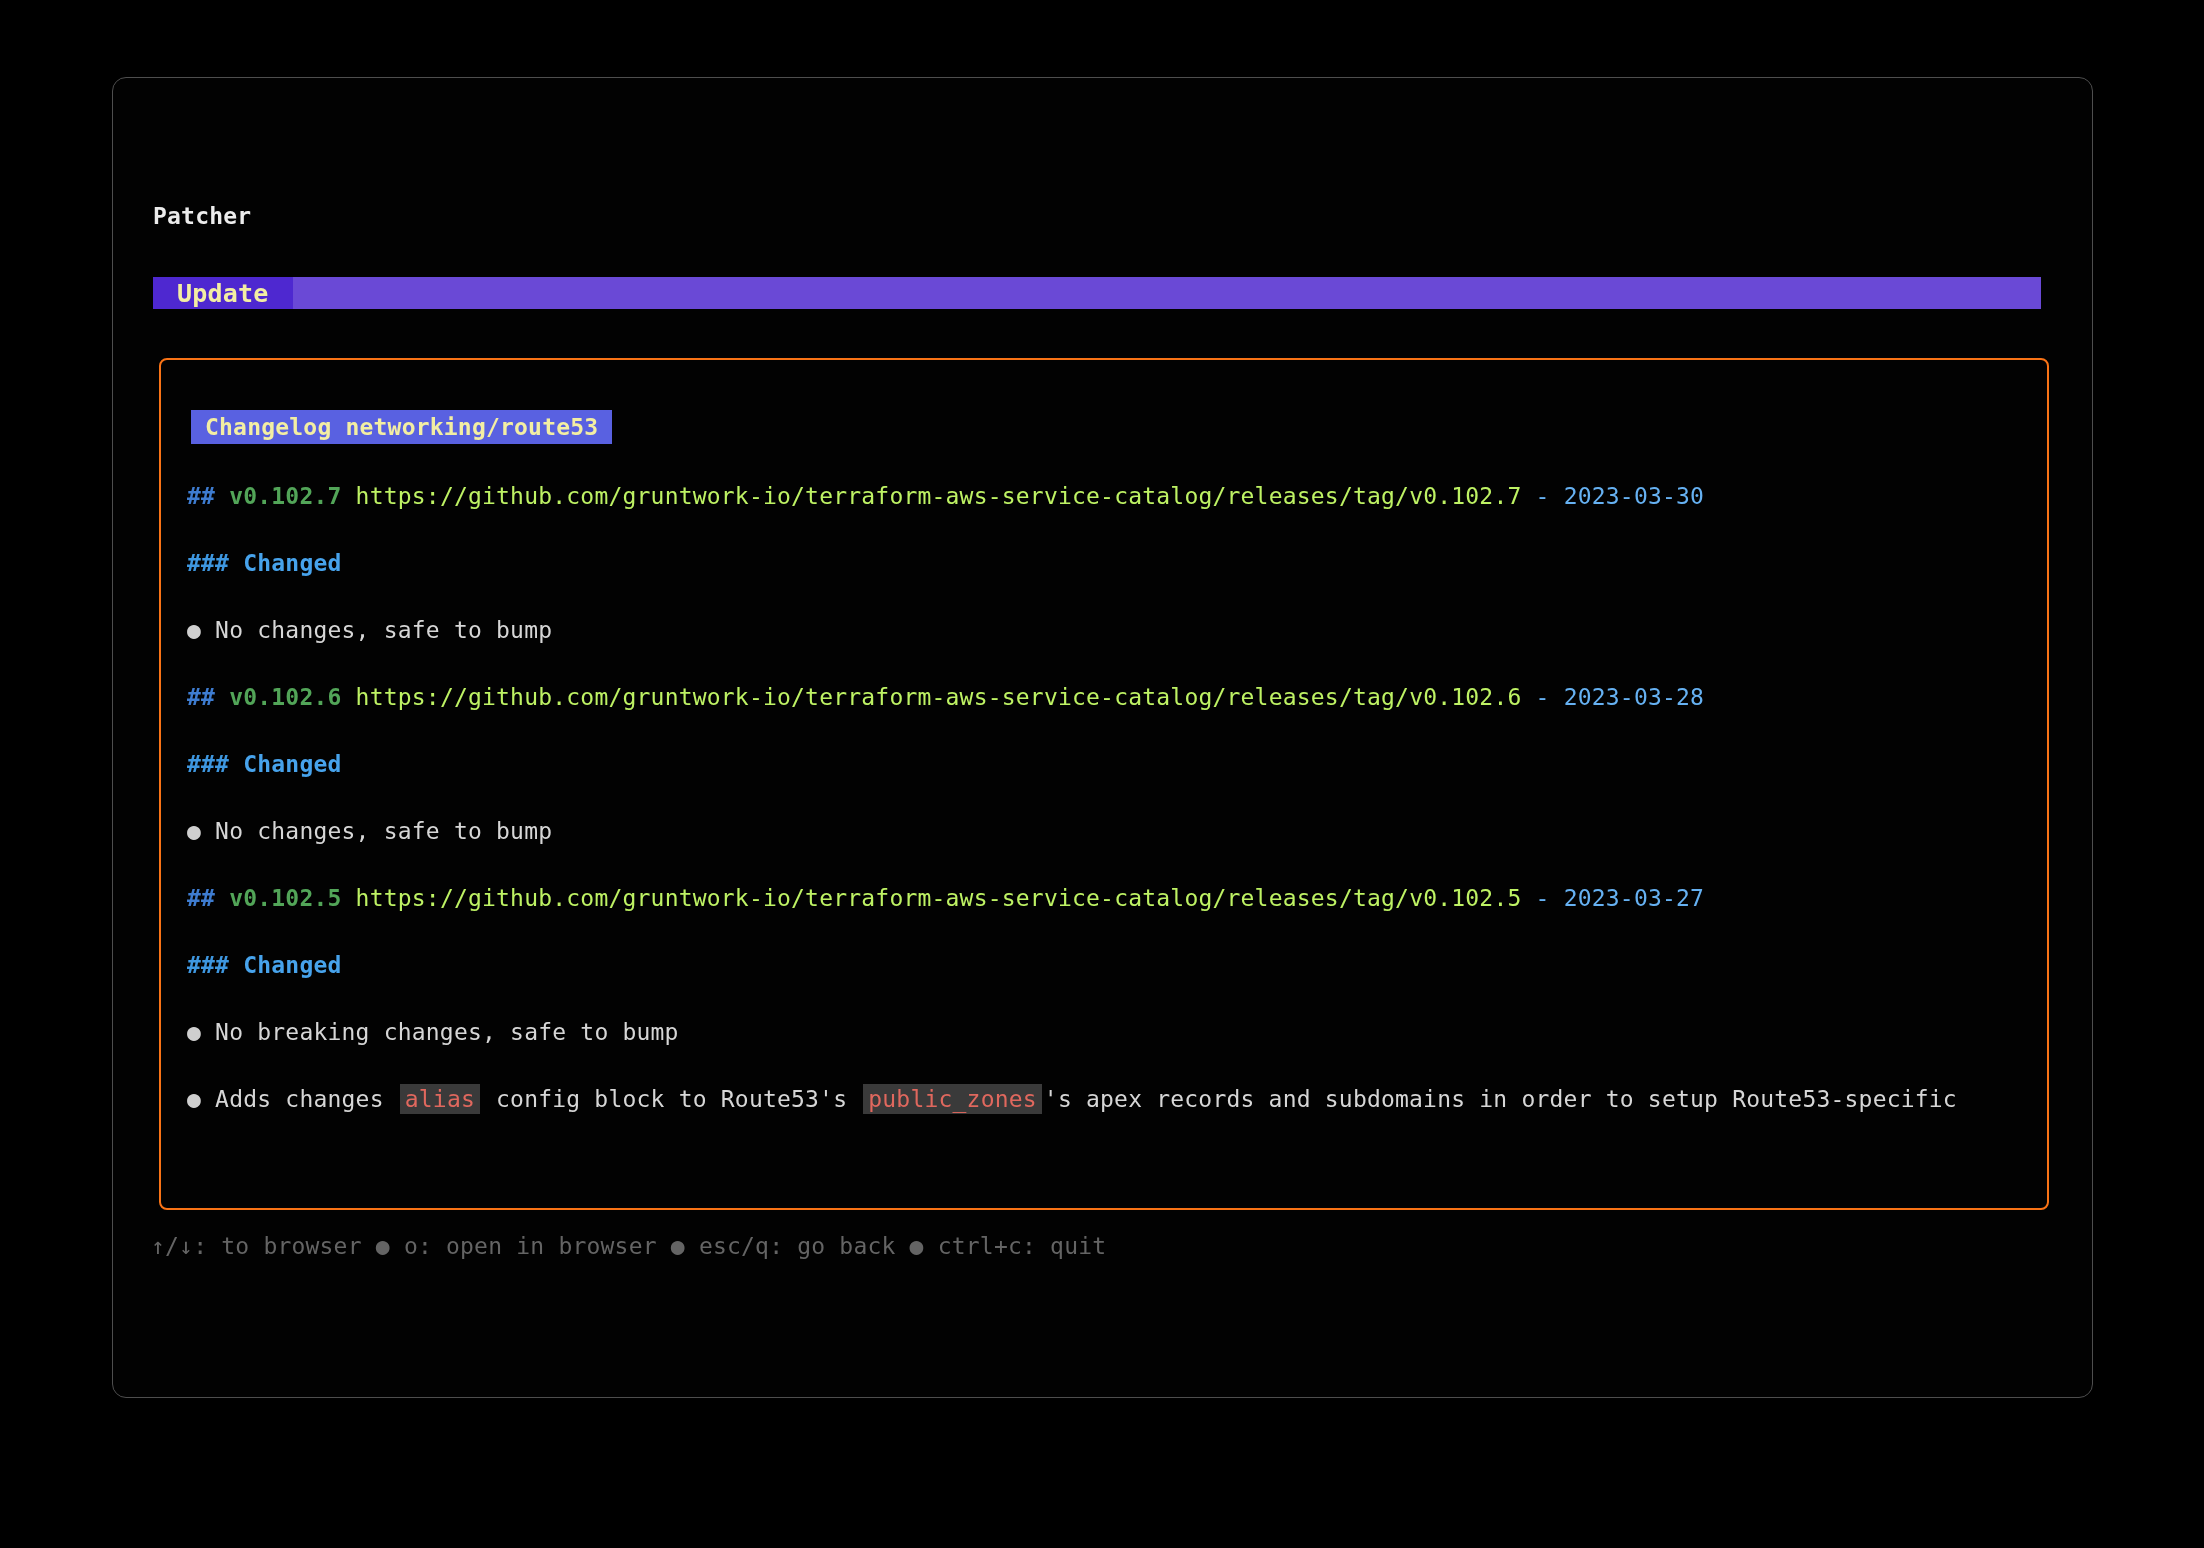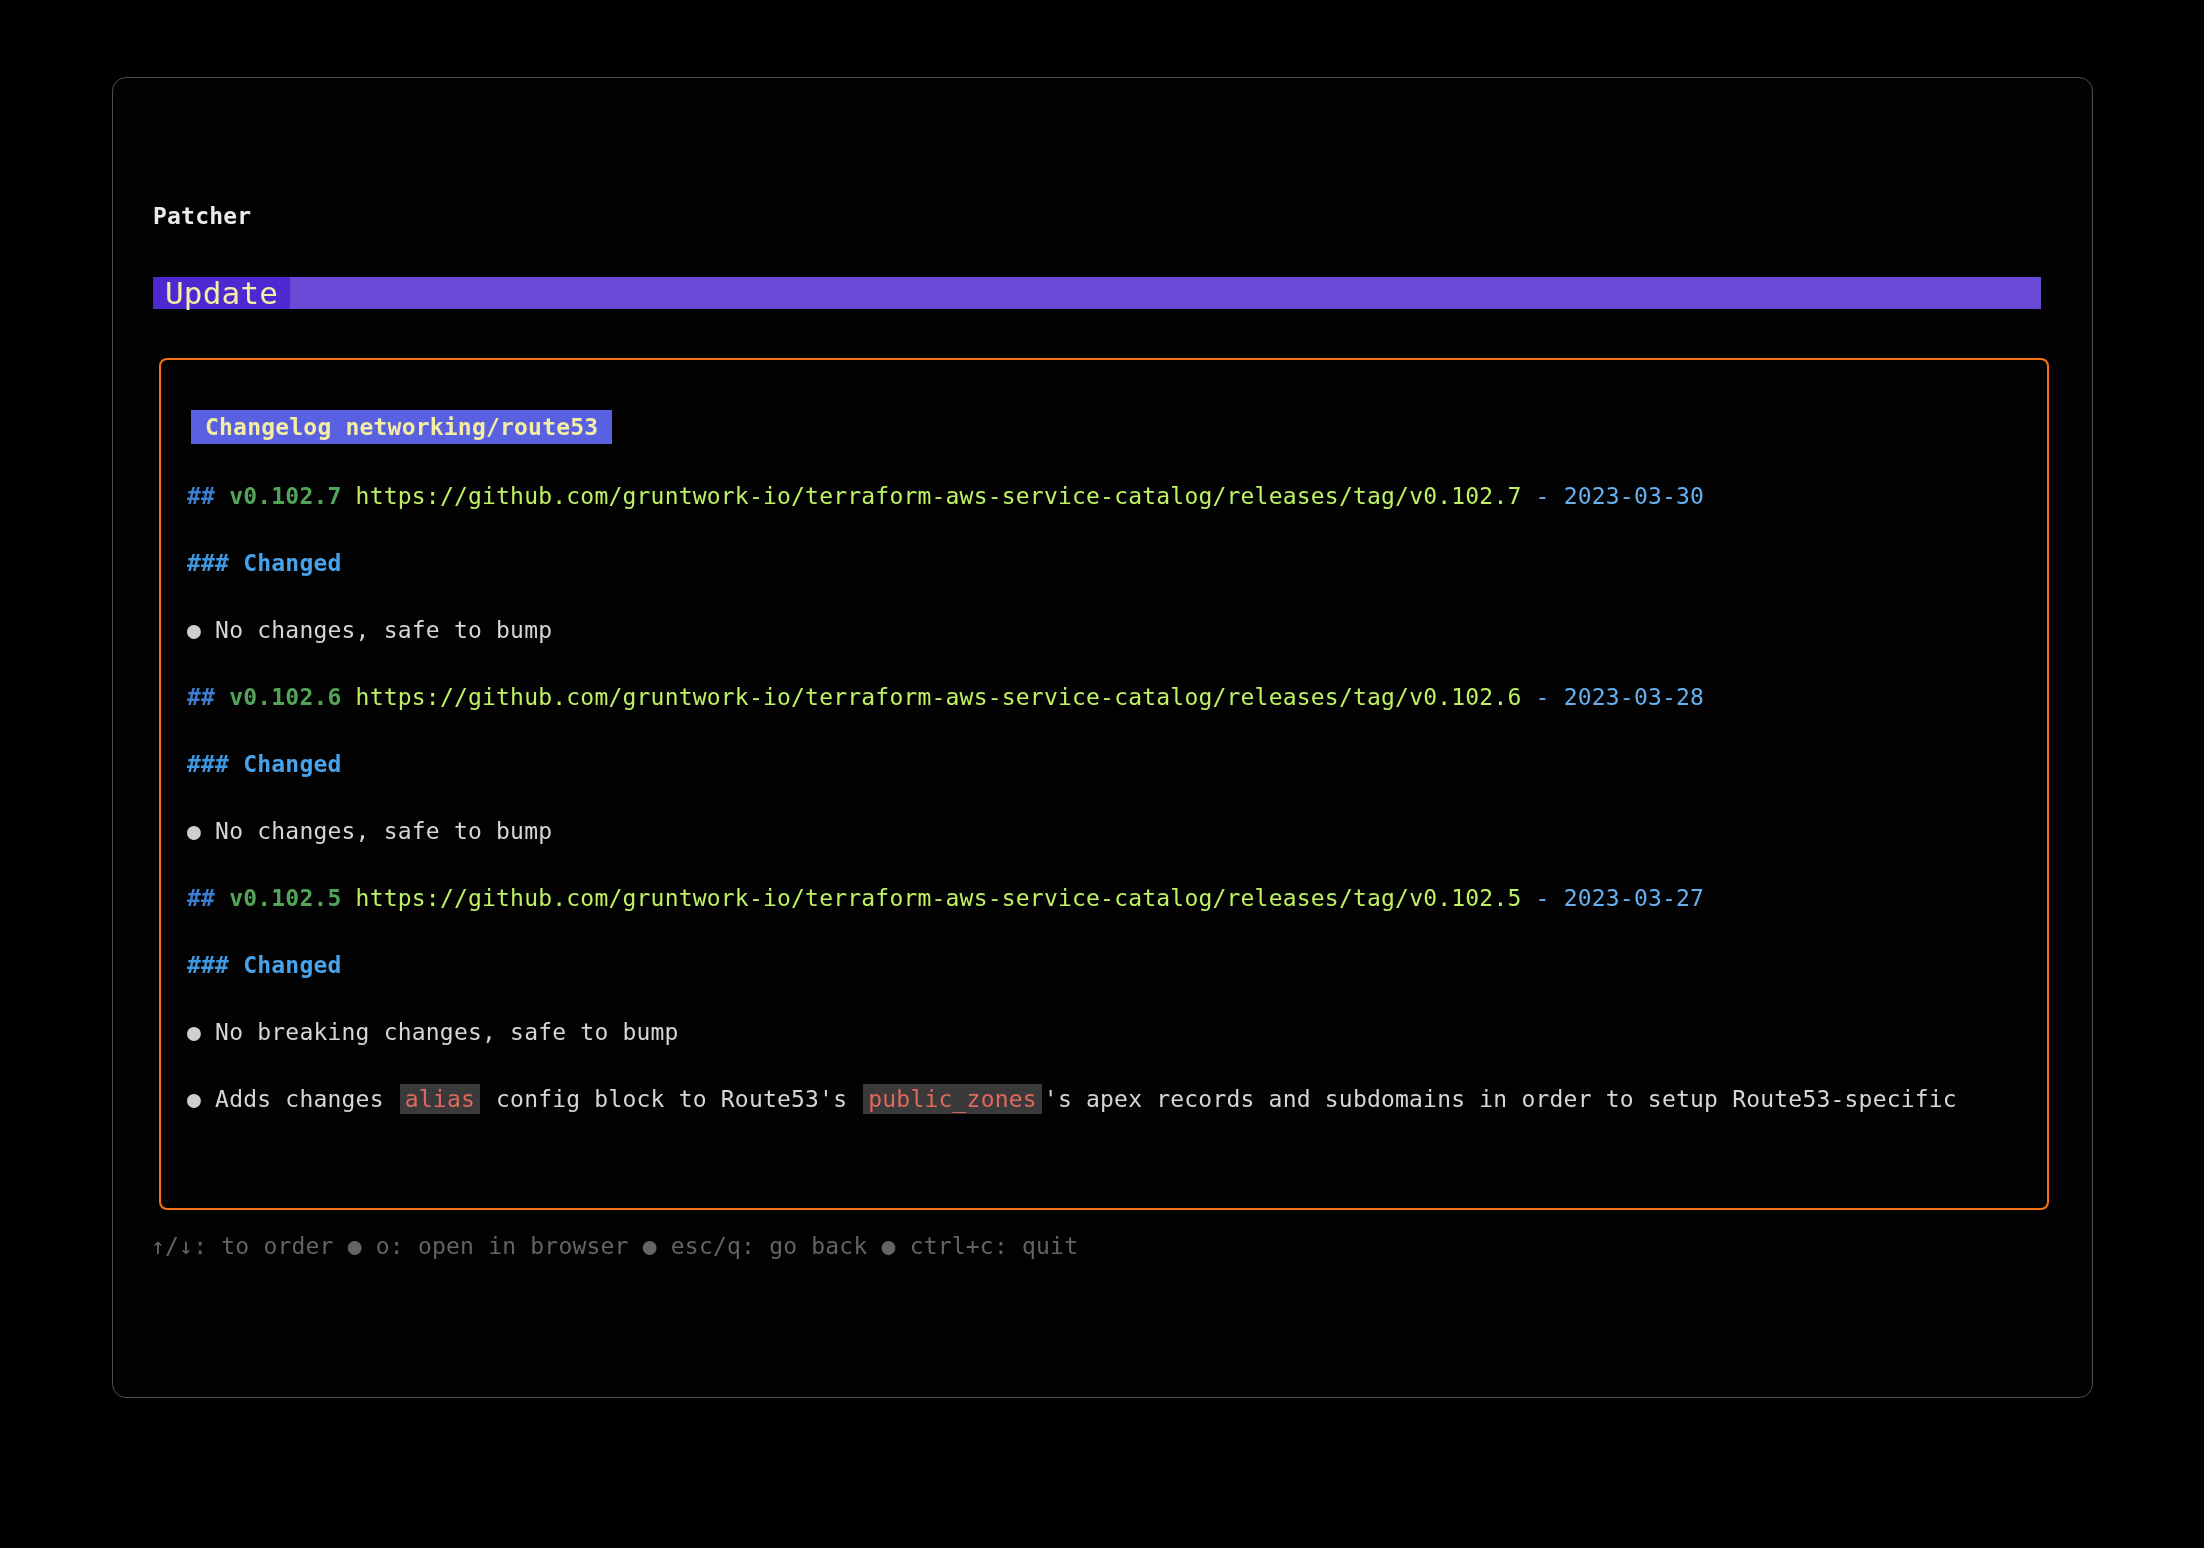--- a/index.html
+++ b/index.html
@@ -20,21 +20,21 @@
           font-size:25px;color:#b3b3b3;}
   .wshortcut{position:absolute;right:26px;top:0;height:100%;display:flex;align-items:center;
           font-family:"Liberation Sans",sans-serif;font-weight:bold;font-size:25px;
           color:#6e6e6e;letter-spacing:3px;}
   
   .app-title{position:absolute;left:40px;top:122px;height:33px;line-height:33px;
           font-size:23px;font-weight:bold;color:#ececec;letter-spacing:.2px;}
   .update-bar{position:absolute;left:40px;top:199px;width:1888px;height:32px;
           background:#6a49d6;display:flex;align-items:stretch;}
   .update-tab{display:inline-flex;align-items:center;background:#4e28d0;color:#f3eea3;
-          font-size:31px;font-weight:normal;padding:0 12px;letter-spacing:.2px;}
+          font-size:25px;font-weight:bold;padding:0 24px;letter-spacing:.2px;}
   .panel{position:absolute;left:46px;top:280px;width:1890px;height:852px;
           border:2px solid #f97316;border-radius:8px;box-sizing:border-box;overflow:hidden;}
   .badge{display:inline-block;margin:50px 0 36px 30px;height:34px;line-height:34px;
           padding:0 14px;background:#5961e1;color:#f3eea3;font-size:23px;font-weight:bold;
           letter-spacing:.2px;}
   .lines{padding:0 20px 0 26px;}
   .line{height:33px;line-height:33px;margin-bottom:34px;white-space:pre;
           font-size:23px;letter-spacing:.2px;}
   .h2{color:#3e7cd0;font-weight:bold;}
   .ver{color:#52a558;font-weight:bold;}
@@ -71,15 +71,15 @@
         <div class="line"><span class="h2">## </span><span class="ver">v0.102.6 </span><a class="link">https://github.com/gruntwork-io/terraform-aws-service-catalog/releases/tag/v0.102.6</a><span class="dash"> - </span><span class="date">2023-03-28</span></div>
         <div class="line"><span class="h3">### </span><span class="h3text">Changed</span></div>
         <div class="line"><span class="dot">● </span><span class="btext">No changes, safe to bump</span></div>
         <div class="line"><span class="h2">## </span><span class="ver">v0.102.5 </span><a class="link">https://github.com/gruntwork-io/terraform-aws-service-catalog/releases/tag/v0.102.5</a><span class="dash"> - </span><span class="date">2023-03-27</span></div>
         <div class="line"><span class="h3">### </span><span class="h3text">Changed</span></div>
         <div class="line"><span class="dot">● </span><span class="btext">No breaking changes, safe to bump</span></div>
         <div class="line"><span class="dot">● </span><span class="btext">Adds changes </span><span class="code">alias</span><span class="btext"> config block to Route53's </span><span class="code">public_zones</span><span class="btext">'s apex records and subdomains in order to setup Route53-specific</span></div>
       </div>
   </div>
 
-  <div class="help-bar"><span>↑/↓: to order</span><span> ● </span><span>o: open in browser</span><span> ● </span><span>esc/q: go back</span><span> ● </span><span>ctrl+c: quit</span></div>
+  <div class="help-bar"><span>↑/↓: to browser</span><span> ● </span><span>o: open in browser</span><span> ● </span><span>esc/q: go back</span><span> ● </span><span>ctrl+c: quit</span></div>
 
 </div>
 
 </body></html>

